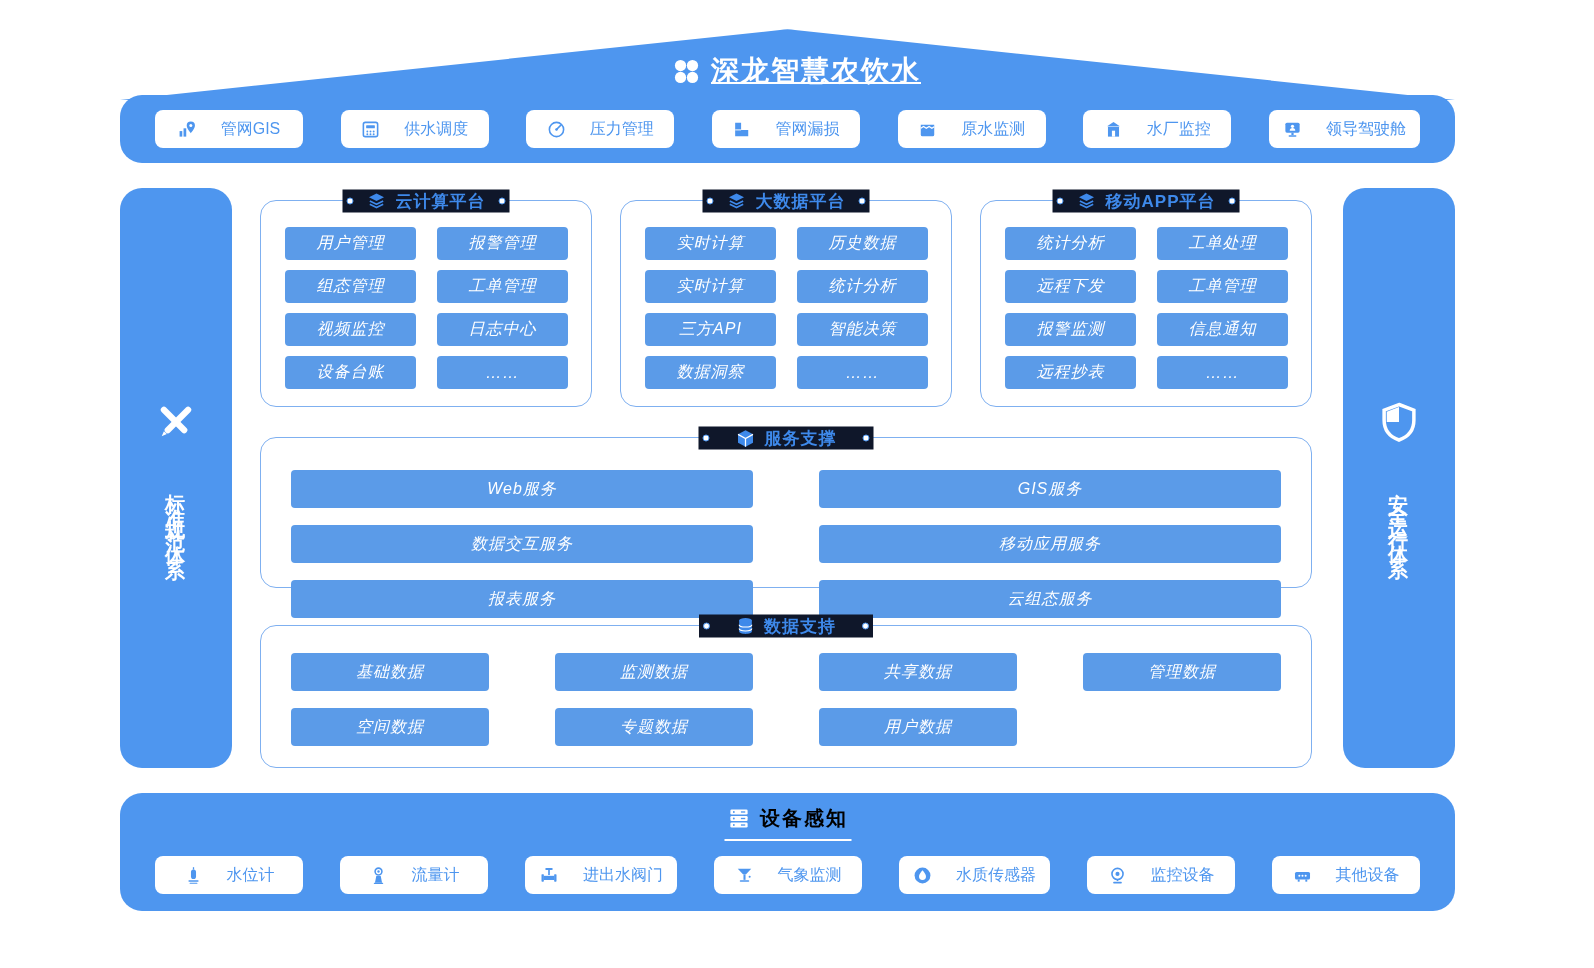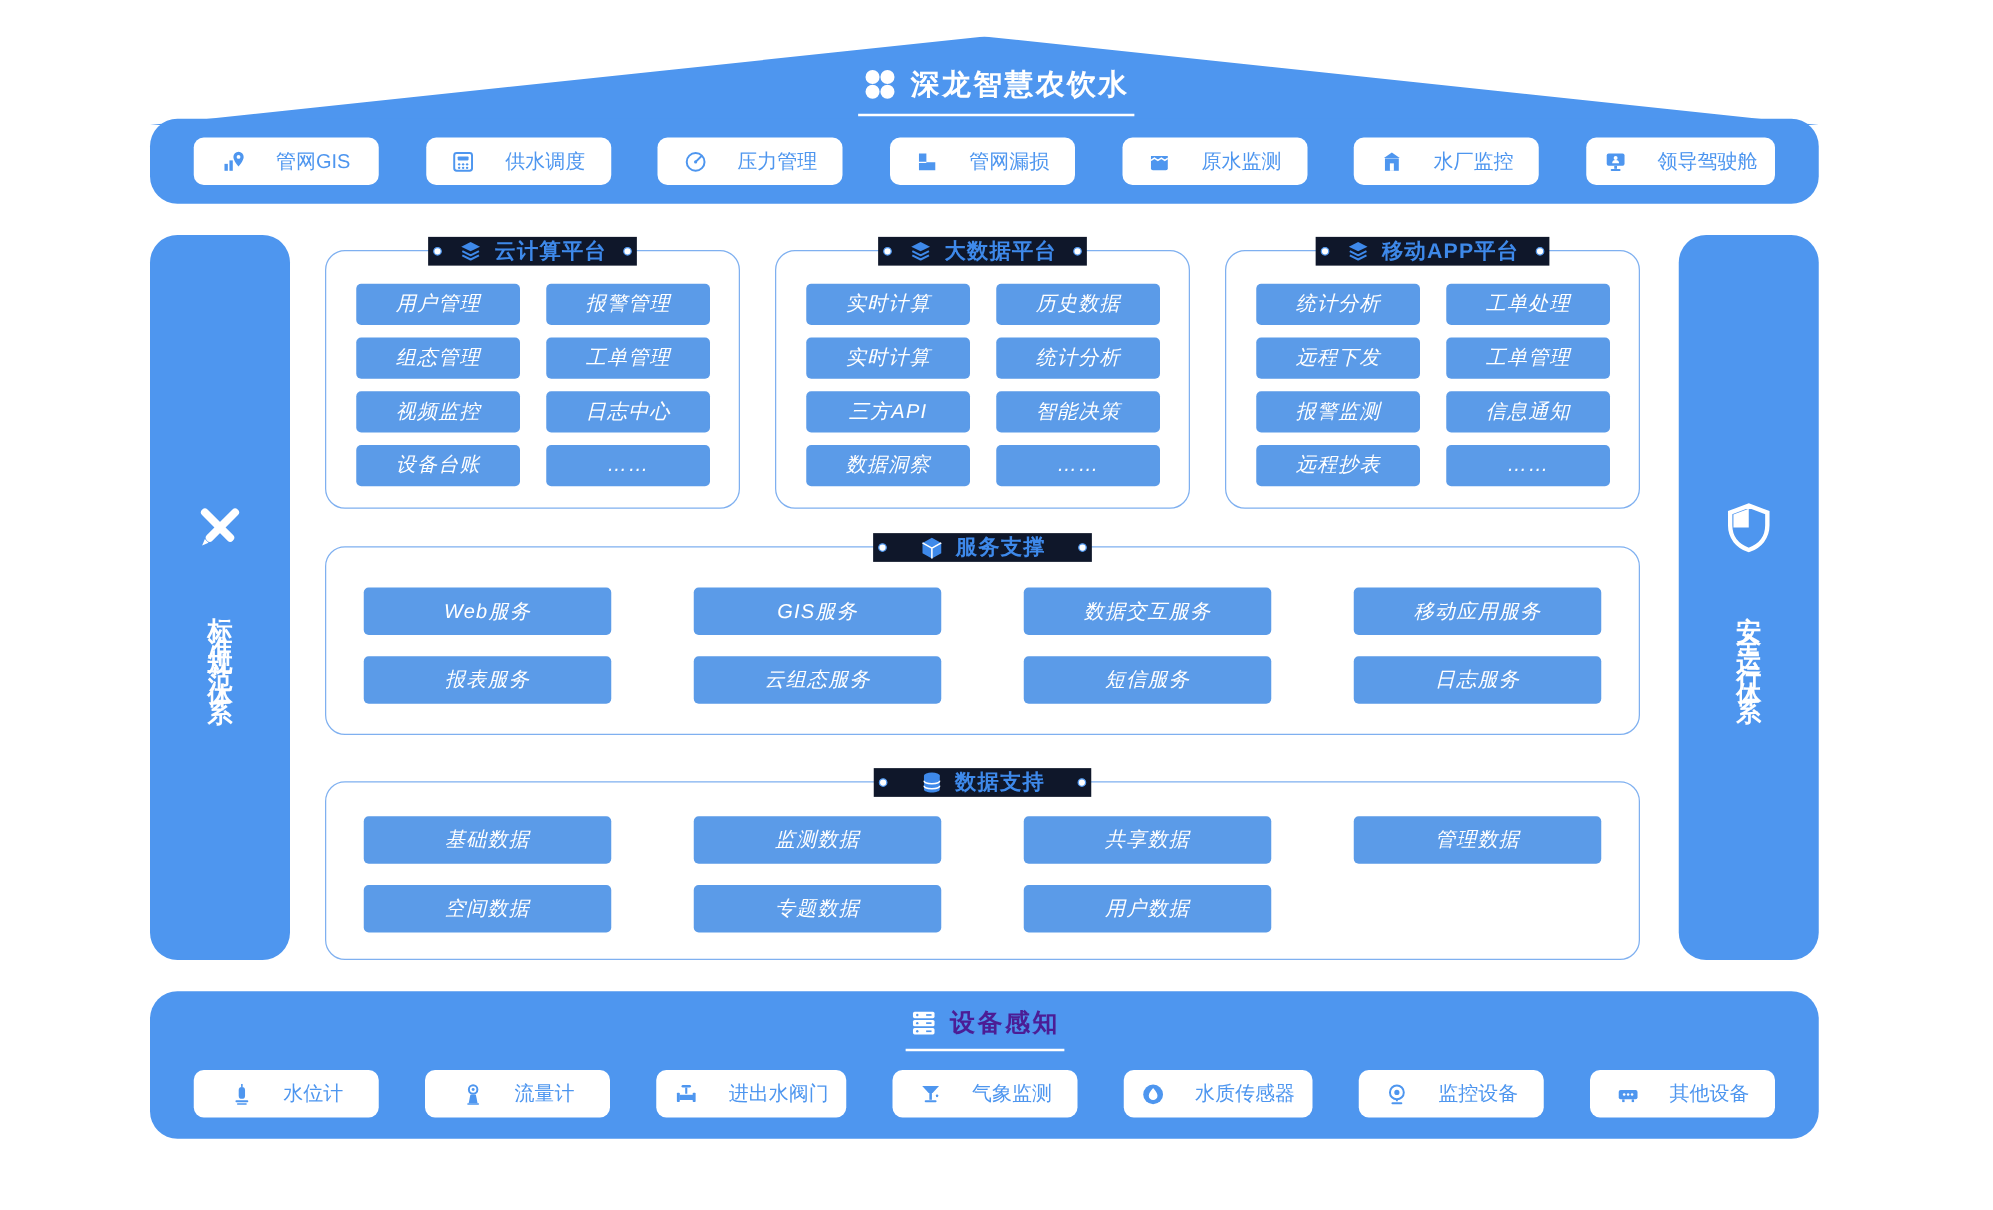--- a/index.html
+++ b/index.html
@@ -10,29 +10,29 @@
   }
   *{margin:0;padding:0;box-sizing:border-box;}
   body{font-family:"Liberation Sans","DejaVu Sans",sans-serif;background:#fff;}
   .canvas{position:relative;width:1594px;height:968px;background:#fff;overflow:hidden;}
 
   
   .roof{position:absolute;left:120px;top:28px;width:1335px;height:72px;}
   .title-block{position:absolute;left:50%;top:52px;transform:translateX(-50%);
     display:flex;align-items:center;gap:11px;color:#fff;
     border-bottom:2px solid #fff;padding:0 4px 8px 4px;}
-  .title-text{font-size:23px;font-weight:bold;letter-spacing:2px;}
+  .title-text{font-size:28px;font-weight:bold;letter-spacing:2px;text-decoration:underline;}
 
   
   .topbar{position:absolute;left:120px;top:95px;width:1335px;height:68px;background:var(--blue);
     border-radius:22px;display:flex;align-items:center;justify-content:space-between;padding:0 35px;}
   .bottombar{position:absolute;left:120px;top:793px;width:1335px;height:118px;background:var(--blue);
     border-radius:22px;}
   .bottom-head{position:absolute;left:50%;top:12px;transform:translateX(-50%);
-    display:flex;align-items:center;gap:10px;color:#4c1d95;border-bottom:2px solid #fff;padding:0 3px 7px 3px;}
+    display:flex;align-items:center;gap:10px;color:#000000;border-bottom:2px solid #fff;padding:0 3px 7px 3px;}
   .bottom-head .bh-text{font-size:20px;font-weight:bold;letter-spacing:2px;}
   .bottom-row{position:absolute;left:35px;right:35px;bottom:17px;display:flex;justify-content:space-between;}
 
   .pill{height:38px;min-width:148px;background:#fff;border-radius:8px;display:flex;align-items:center;
     justify-content:center;gap:24px;color:var(--blue);font-size:16px;padding:0 14px;cursor:pointer;border:none;}
 
   
   .pillar{position:absolute;top:188px;width:112px;height:580px;background:var(--blue);border-radius:22px;
     display:flex;flex-direction:column;align-items:center;justify-content:center;gap:34px;color:#fff;}
   .pillar-left{left:120px;}
@@ -48,21 +48,21 @@
   .dot{width:7px;height:7px;border:1.5px solid var(--blue);border-radius:50%;background:#fff;flex:0 0 auto;}
   .dot-l{margin-right:13px;} .dot-r{margin-left:13px;}
   .wide .dot-l{margin-right:26px;} .wide .dot-r{margin-left:26px;}
 
   .p-box{top:200px;width:332px;height:207px;}
   .p-grid{display:grid;grid-template-columns:1fr 1fr;column-gap:21px;row-gap:10px;padding:26px 23px 0 24px;}
   .chip{height:33px;background:var(--btn);border-radius:4px;color:#fff;font-size:16px;display:flex;
     align-items:center;justify-content:center;cursor:pointer;border:none;letter-spacing:1px;font-style:italic;}
 
   .svc-box{left:260px;top:437px;width:1052px;height:151px;}
-  .svc-grid{display:grid;grid-template-columns:repeat(4,1fr);column-gap:66px;row-gap:17px;padding:32px 30px 0;}
+  .svc-grid{display:grid;grid-template-columns:repeat(2,1fr);column-gap:66px;row-gap:17px;padding:32px 30px 0;}
   .svc-grid .chip{height:38px;}
   .data-box{left:260px;top:625px;width:1052px;height:143px;}
   .data-grid{display:grid;grid-template-columns:repeat(4,1fr);column-gap:66px;row-gap:17px;padding:27px 30px 0;}
   .data-grid .chip{height:38px;}
 
   .ico{flex:0 0 auto;display:block;}
 </style>
 </head>
 <body>
 

